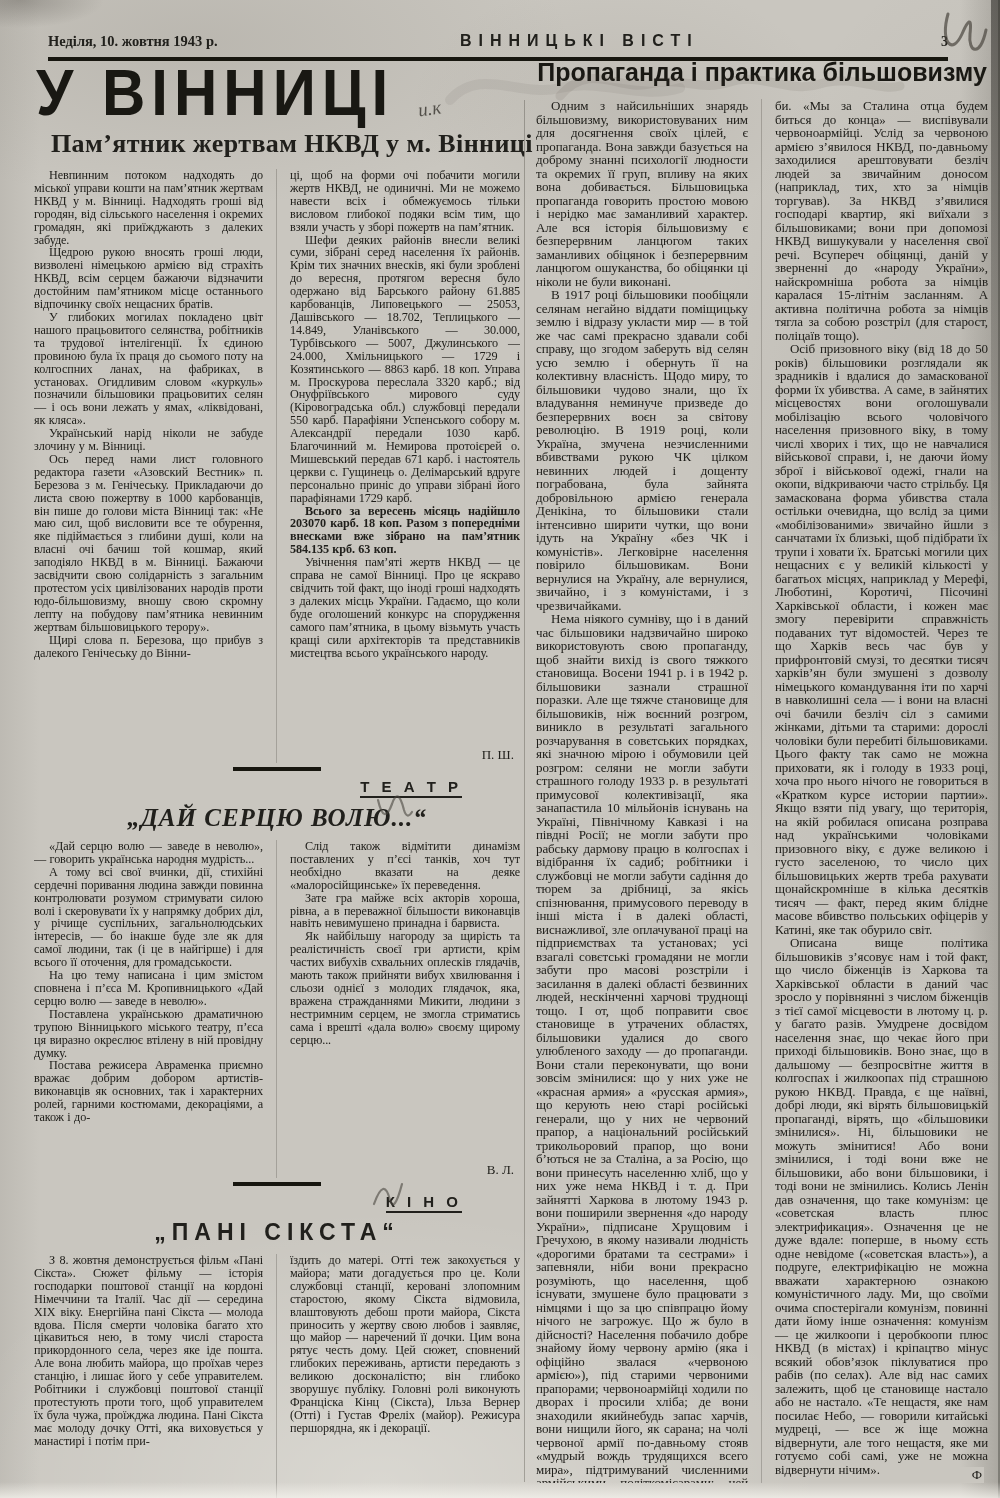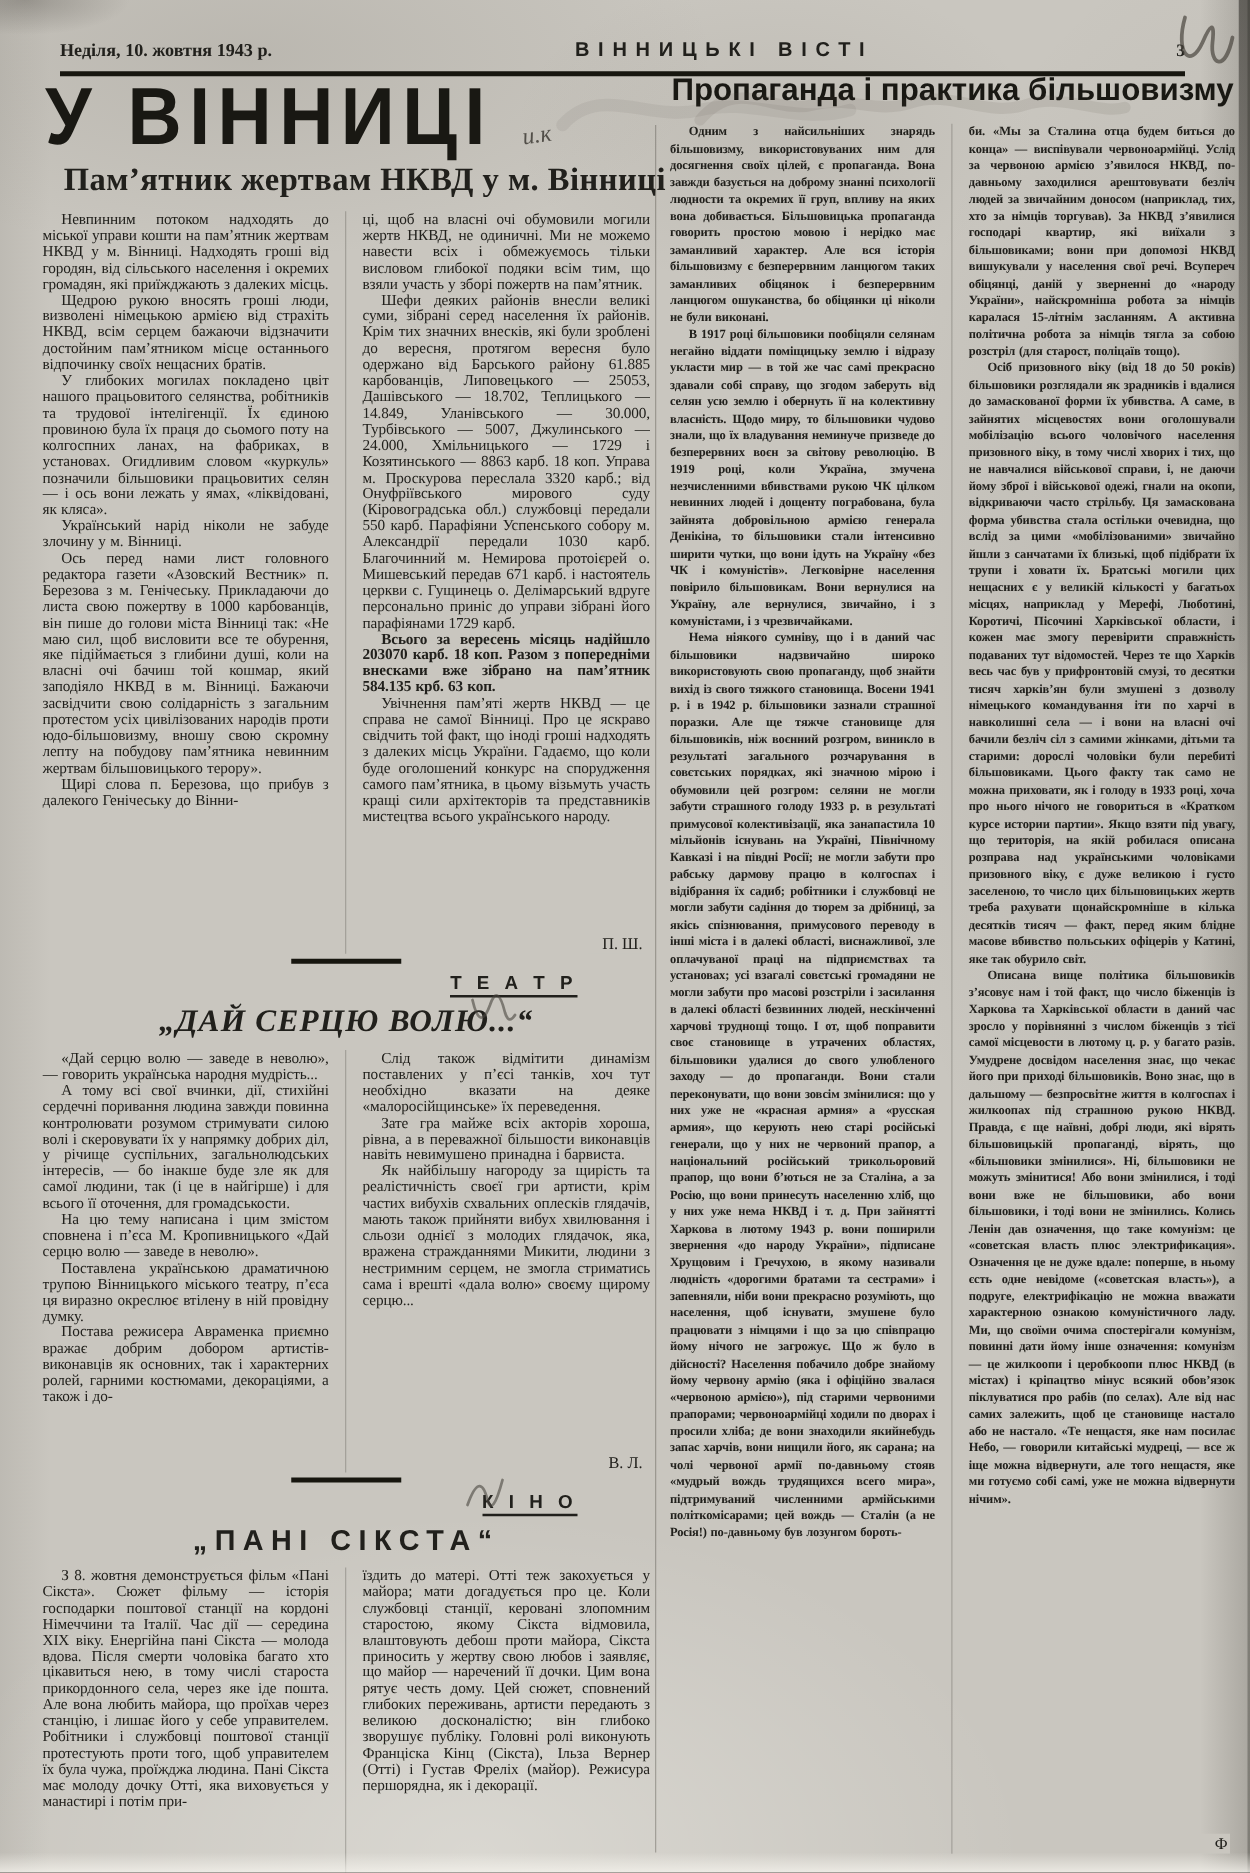--- a/index.html
+++ b/index.html
@@ -38,21 +38,21 @@
   h2.mem-title { font-size:26px; font-weight:bold; margin:4px 17px 10px; white-space:nowrap; letter-spacing:.4px; }
 
   .cols { display:flex; }
   .col  { width:229px; position:relative; overflow:hidden; }
   .col + .col { margin-left:13px; padding-left:13px; border-left:1px solid rgba(70,66,58,.28); width:230px; }
   .right-half .col { width:212px; }
   .right-half .col + .col { width:213px; }
 
   p { margin:0; text-align:justify; text-indent:15px; font-size:12.2px; line-height:12.9px;
       letter-spacing:-.1px; word-spacing:.5px; }
-  .right-half p { font-size:10px; line-height:13.5px;font-weight:bold; }
+  .right-half p { font-size:13px; line-height:13.5px; }
   p.cont { text-indent:0; }
   p.b { font-weight:bold; }
   .sig { position:absolute; right:4px; bottom:0; font-weight:normal; font-size:13px;
          background:#c9c6bf; padding:0 2px 0 12px; }
 
   .h-mem   { height:594px; margin-bottom:4px; }
   .h-th    { height:338px; }
   .h-cin   { height:256px; }
   .h-right { height:1384px; }
 
@@ -87,29 +87,29 @@
     <span class="pagenum">3</span>
   </div>
 
   <section class="left-half">
     <h1 class="city">У ВІННИЦІ</h1>
 
     <article>
       <h2 class="mem-title">Пам’ятник жертвам НКВД у м. Вінниці</h2>
       <div class="cols h-mem">
         <div class="col">
-          <p>Невпинним потоком надходять до міської управи кошти на пам’ятник жертвам НКВД у м. Вінниці. Надходять гроші від городян, від сільського населення і окремих громадян, які приїжджають з далеких місць.</p>
+          <p>Невпинним потоком надходять до міської управи кошти на пам’ятник жертвам НКВД у м. Вінниці. Надходять гроші від городян, від сільського населення і окремих громадян, які приїжджають з далеких забуде.</p>
           <p>Щедрою рукою вносять гроші люди, визволені німецькою армією від страхіть НКВД, всім серцем бажаючи відзначити достойним пам’ятником місце останнього відпочинку своїх нещасних братів.</p>
           <p>У глибоких могилах покладено цвіт нашого працьовитого селянства, робітників та трудової інтелігенції. Їх єдиною провиною була їх праця до сьомого поту на колгоспних ланах, на фабриках, в установах. Огидливим словом «куркуль» позначили більшовики працьовитих селян — і ось вони лежать у ямах, «ліквідовані, як кляса».</p>
           <p>Український нарід ніколи не забуде злочину у м. Вінниці.</p>
           <p>Ось перед нами лист головного редактора газети «Азовский Вестник» п. Березова з м. Генічеську. Прикладаючи до листа свою пожертву в 1000 карбованців, він пише до голови міста Вінниці так: «Не маю сил, щоб висловити все те обурення, яке підіймається з глибини душі, коли на власні очі бачиш той кошмар, який заподіяло НКВД в м. Вінниці. Бажаючи засвідчити свою солідарність з загальним протестом усіх цивілізованих народів проти юдо-більшовизму, вношу свою скромну лепту на побудову пам’ятника невинним жертвам більшовицького терору».</p>
           <p>Щирі слова п. Березова, що прибув з далекого Генічеську до Вінни-</p>
         </div>
         <div class="col">
-          <p class="cont">ці, щоб на власні очі обумовили могили жертв НКВД, не одиничні. Ми не можемо навести всіх і обмежуємось тільки висловом глибокої подяки всім тим, що взяли участь у зборі пожертв на пам’ятник.</p>
+          <p class="cont">ці, щоб на форми очі побачити могили жертв НКВД, не одиничні. Ми не можемо навести всіх і обмежуємось тільки висловом глибокої подяки всім тим, що взяли участь у зборі пожертв на пам’ятник.</p>
           <p>Шефи деяких районів внесли великі суми, зібрані серед населення їх районів. Крім тих значних внесків, які були зроблені до вересня, протягом вересня було одержано від Барського району 61.885 карбованців, Липовецького — 25053, Дашівського — 18.702, Теплицького — 14.849, Уланівського — 30.000, Турбівського — 5007, Джулинського — 24.000, Хмільницького — 1729 і Козятинського — 8863 карб. 18 коп. Управа м. Проскурова переслала 3320 карб.; від Онуфріївського мирового суду (Кіровоградська обл.) службовці передали 550 карб. Парафіяни Успенського собору м. Александрії передали 1030 карб. Благочинний м. Немирова протоієрей о. Мишевський передав 671 карб. і настоятель церкви с. Гущинець о. Делімарський вдруге персонально приніс до управи зібрані його парафіянами 1729 карб.</p>
           <p class="b">Всього за вересень місяць надійшло 203070 карб. 18 коп. Разом з попередніми внесками вже зібрано на пам’ятник 584.135 крб. 63 коп.</p>
           <p>Увічнення пам’яті жертв НКВД — це справа не самої Вінниці. Про це яскраво свідчить той факт, що іноді гроші надходять з далеких місць України. Гадаємо, що коли буде оголошений конкурс на спорудження самого пам’ятника, в цьому візьмуть участь кращі сили архітекторів та представників мистецтва всього українського народу.</p>
           <span class="sig">П. Ш.</span>
         </div>
       </div>
     </article>
 
     <div class="bar"></div>
 

